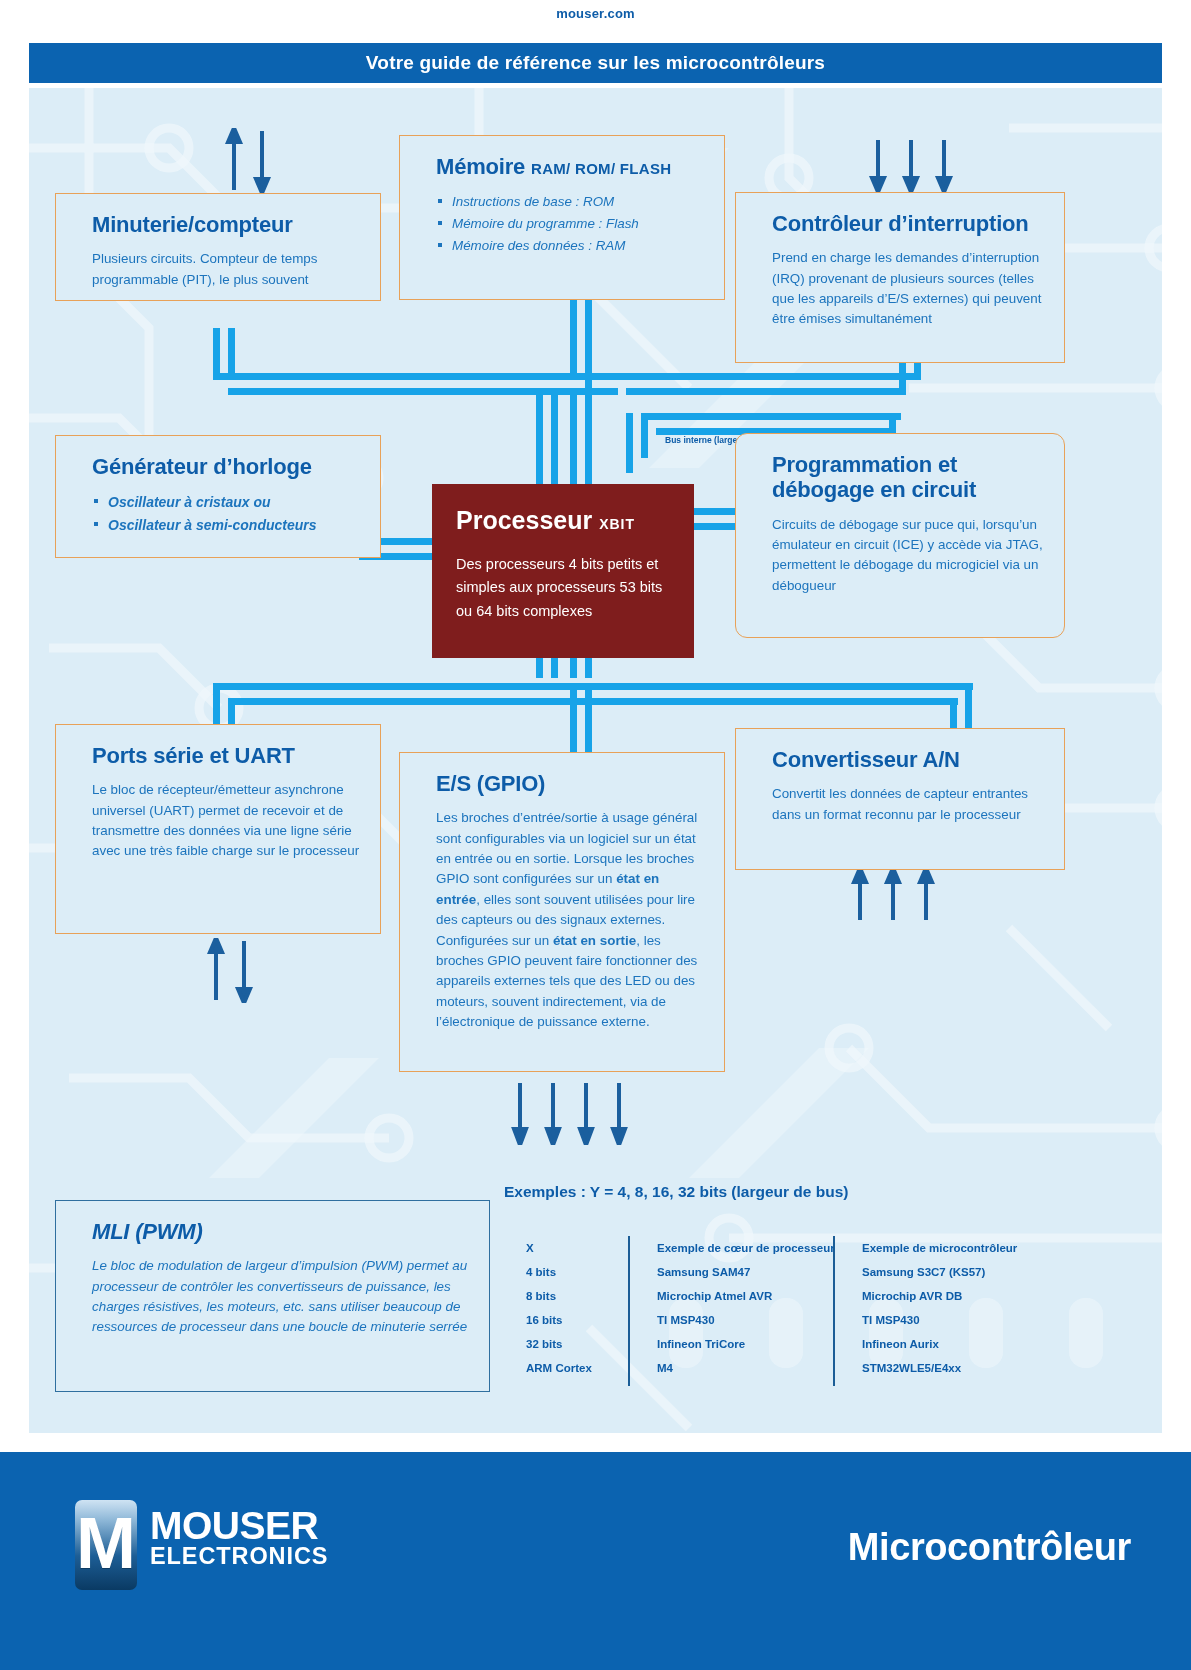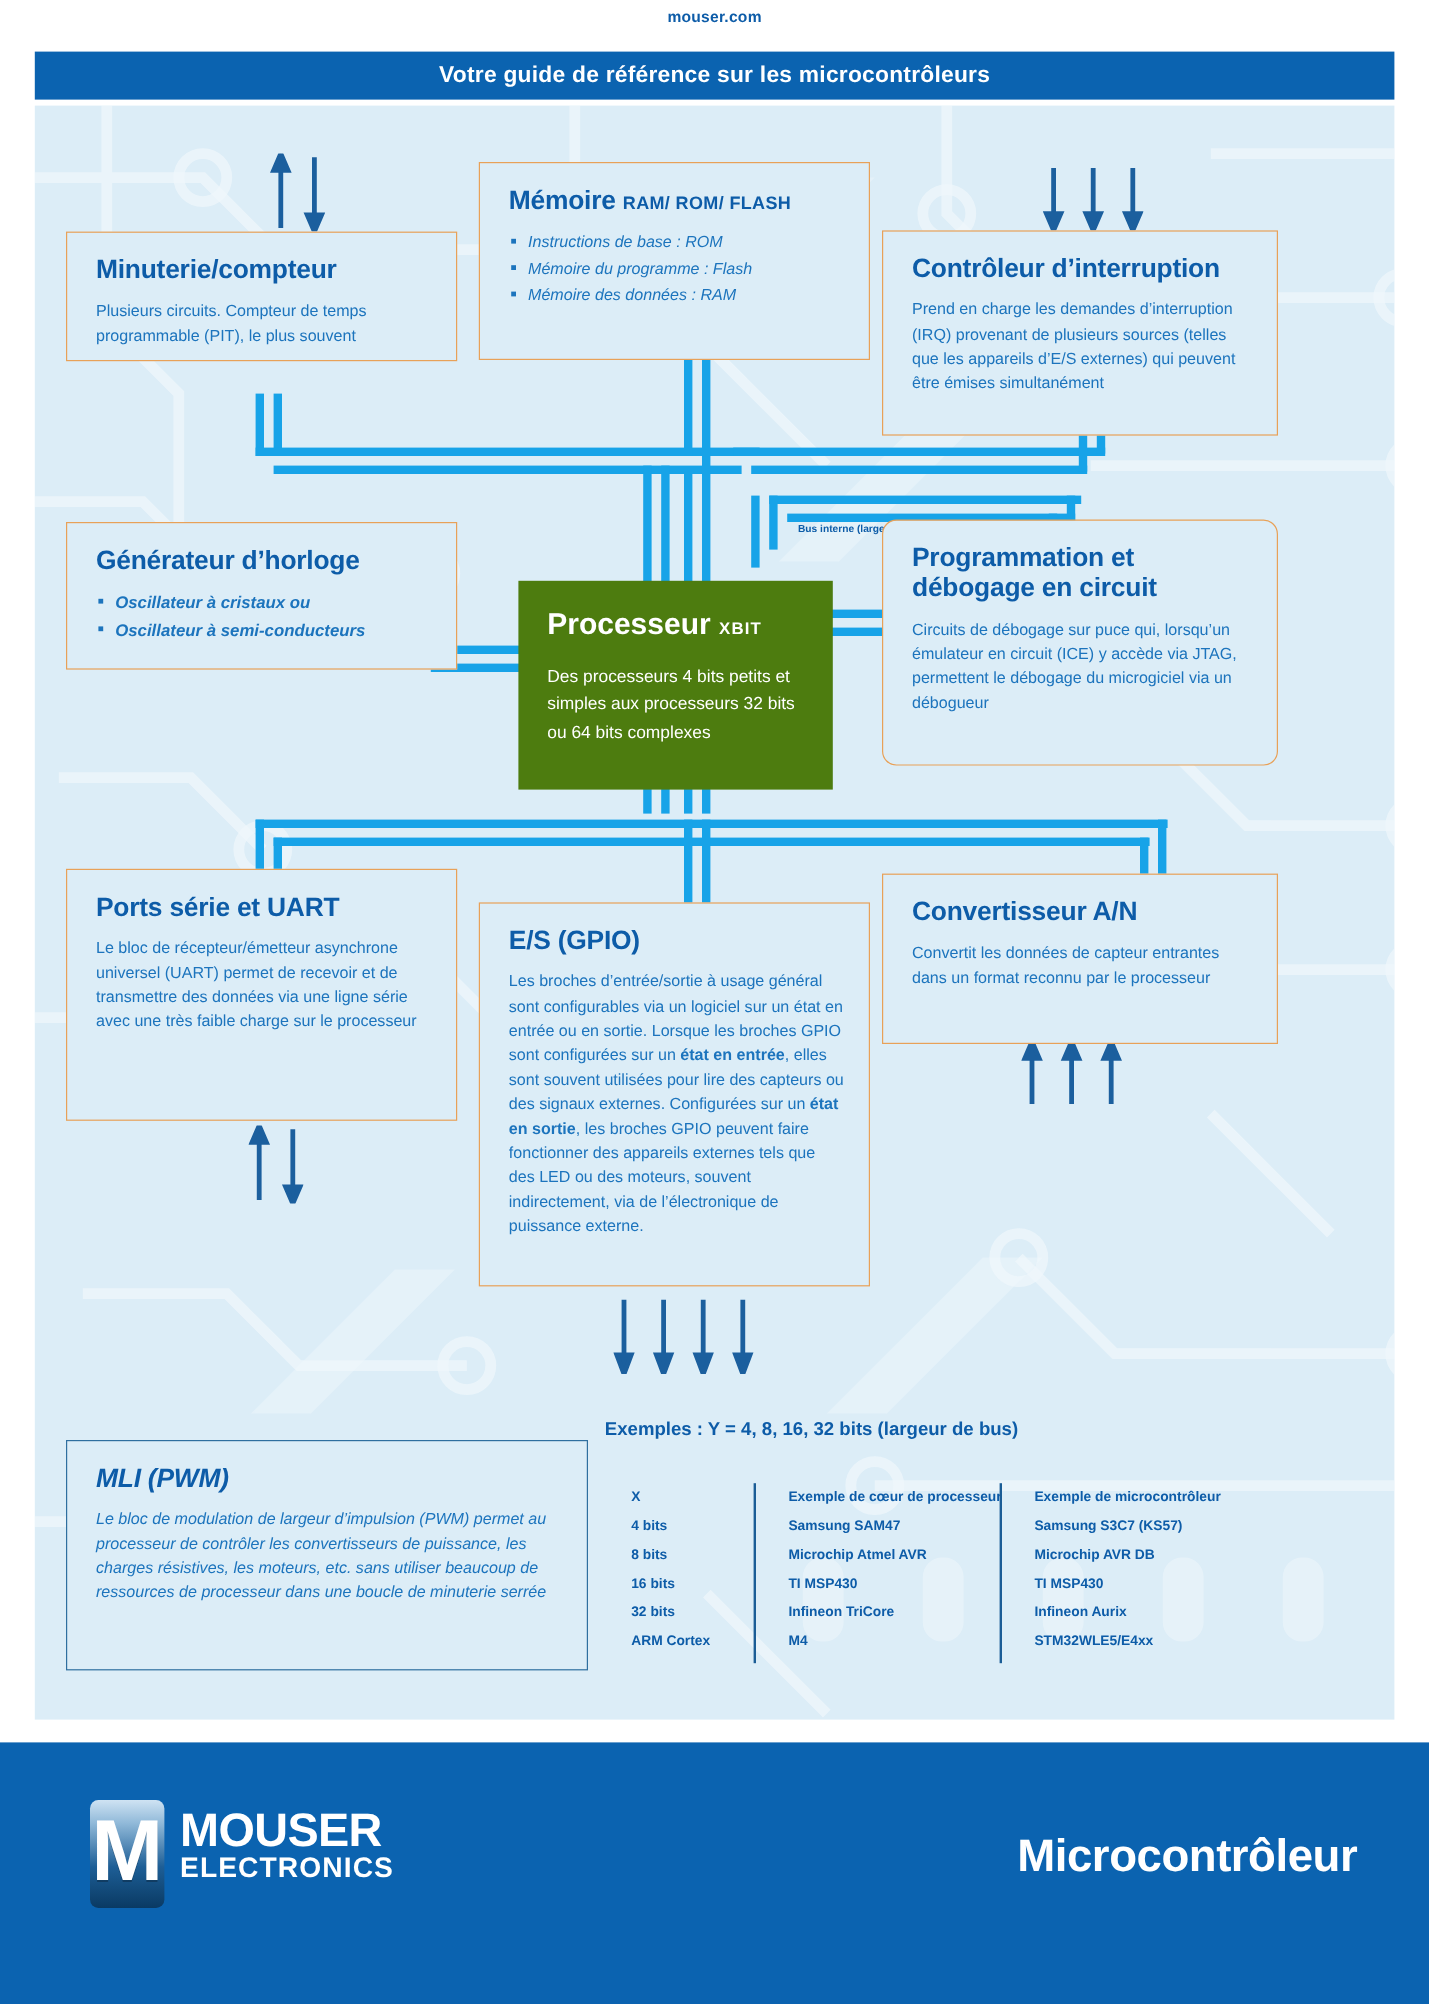--- a/index.html
+++ b/index.html
@@ -20,21 +20,21 @@
   .canvas{
     position:absolute;top:88px;left:29px;width:1133px;height:1345px;
     background:#dcedf7;overflow:hidden;
   }
   .pcb{position:absolute;inset:0;opacity:.55;}
   
   .bus{position:absolute;background:#17a3e8;}
   
   .box{
     position:absolute;background:#dcedf7;border:1.5px solid #e8a158;
-    box-sizing:border-box;padding:18px 20px 16px 24px;
+    box-sizing:border-box;padding:18px 20px 16px 36px;
   }
   .box.blueborder{border-color:#2f6f9f;font-style:italic;}
   .box h2{
     margin:0 0 12px 0;font-size:22px;font-weight:bold;color:#0d5ca8;
     letter-spacing:-.2px;line-height:1.15;
   }
   .box h2 .sub{font-size:15px;letter-spacing:.3px;}
   .box p{
     margin:0;font-size:13.4px;line-height:1.52;color:#1c74bd;font-weight:500;
   }
@@ -42,21 +42,21 @@
   .box ul li{
     font-size:13.4px;line-height:1.62;color:#1c74bd;font-weight:500;position:relative;
   }
   .box ul li:before{
     content:"";position:absolute;left:-14px;top:8px;width:4px;height:4px;background:#1c74bd;
   }
   .box ul.bold li{font-weight:bold;font-size:14px;}
   .box p b{font-weight:bold;}
   
   .cpu{
-    position:absolute;background:#4d7c0f;color:#fff;box-sizing:border-box;
+    position:absolute;background:#7f1d1d;color:#fff;box-sizing:border-box;
     padding:22px 24px;
   }
   .cpu h2{margin:0 0 18px 0;font-size:25px;font-weight:bold;color:#fff;}
   .cpu h2 .sub{font-size:14px;letter-spacing:1px;}
   .cpu p{margin:0;font-size:14.5px;line-height:1.62;color:#fff;font-weight:500;}
   
   .buslabel{
     position:absolute;font-size:8.5px;font-weight:bold;color:#0d5ca8;white-space:nowrap;
   }
   
@@ -287,21 +287,21 @@
       <li>Oscillateur à cristaux ou</li>
       <li>Oscillateur à semi-conducteurs</li>
     </ul>
   </div>
 
   <div class="cpu" style="left:403px;top:396px;width:262px;height:174px;">
     <h2>
       <span>Processeur</span>
       <span class="sub">XBIT</span>
     </h2>
-    <p>Des processeurs 4 bits petits et simples aux processeurs 32 bits ou 64 bits complexes</p>
+    <p>Des processeurs 4 bits petits et simples aux processeurs 53 bits ou 64 bits complexes</p>
   </div>
 
   <div class="box" style="left:706px;top:345px;width:330px;height:205px;border-radius:12px;">
     <h2>Programmation et débogage en circuit</h2>
     <p>Circuits de débogage sur puce qui, lorsqu’un émulateur en circuit (ICE) y accède via JTAG, permettent le débogage du microgiciel via un débogueur</p>
   </div>
 
   <div class="box" style="left:26px;top:636px;width:326px;height:210px;">
     <h2>Ports série et UART</h2>
     <p>Le bloc de récepteur/émetteur asynchrone universel (UART) permet de recevoir et de transmettre des données via une ligne série avec une très faible charge sur le processeur</p>

